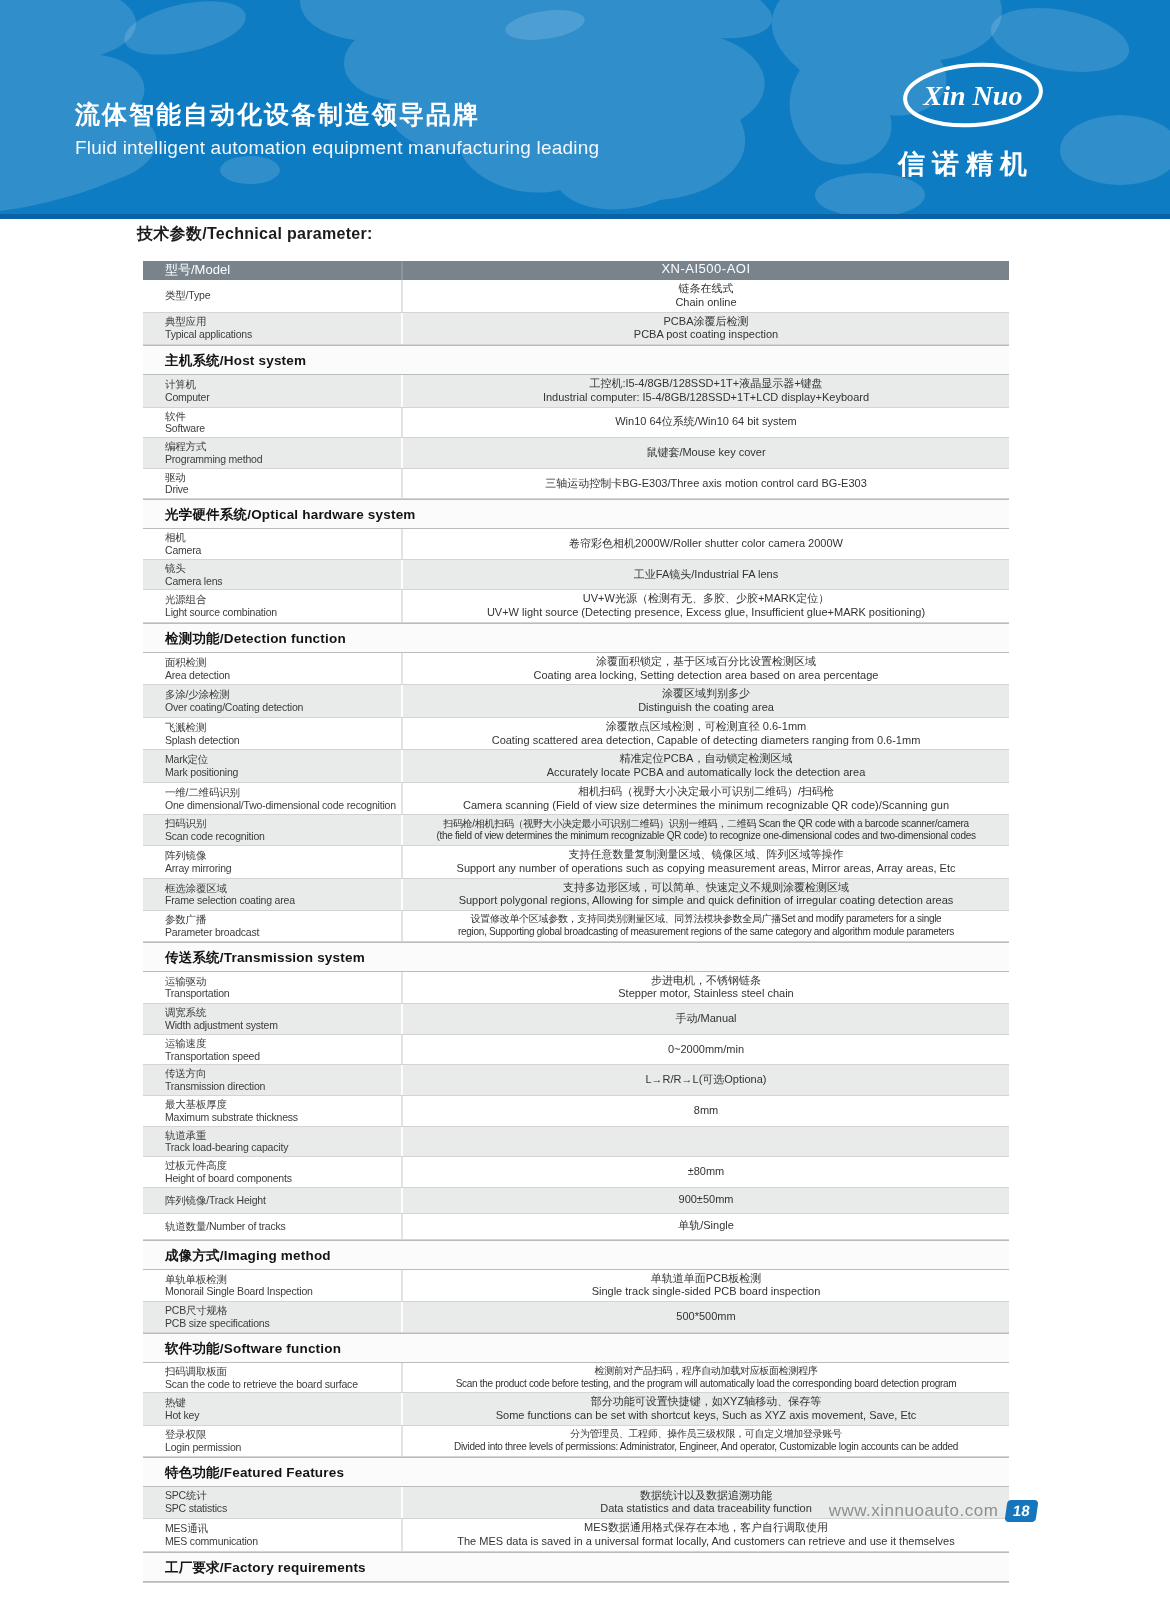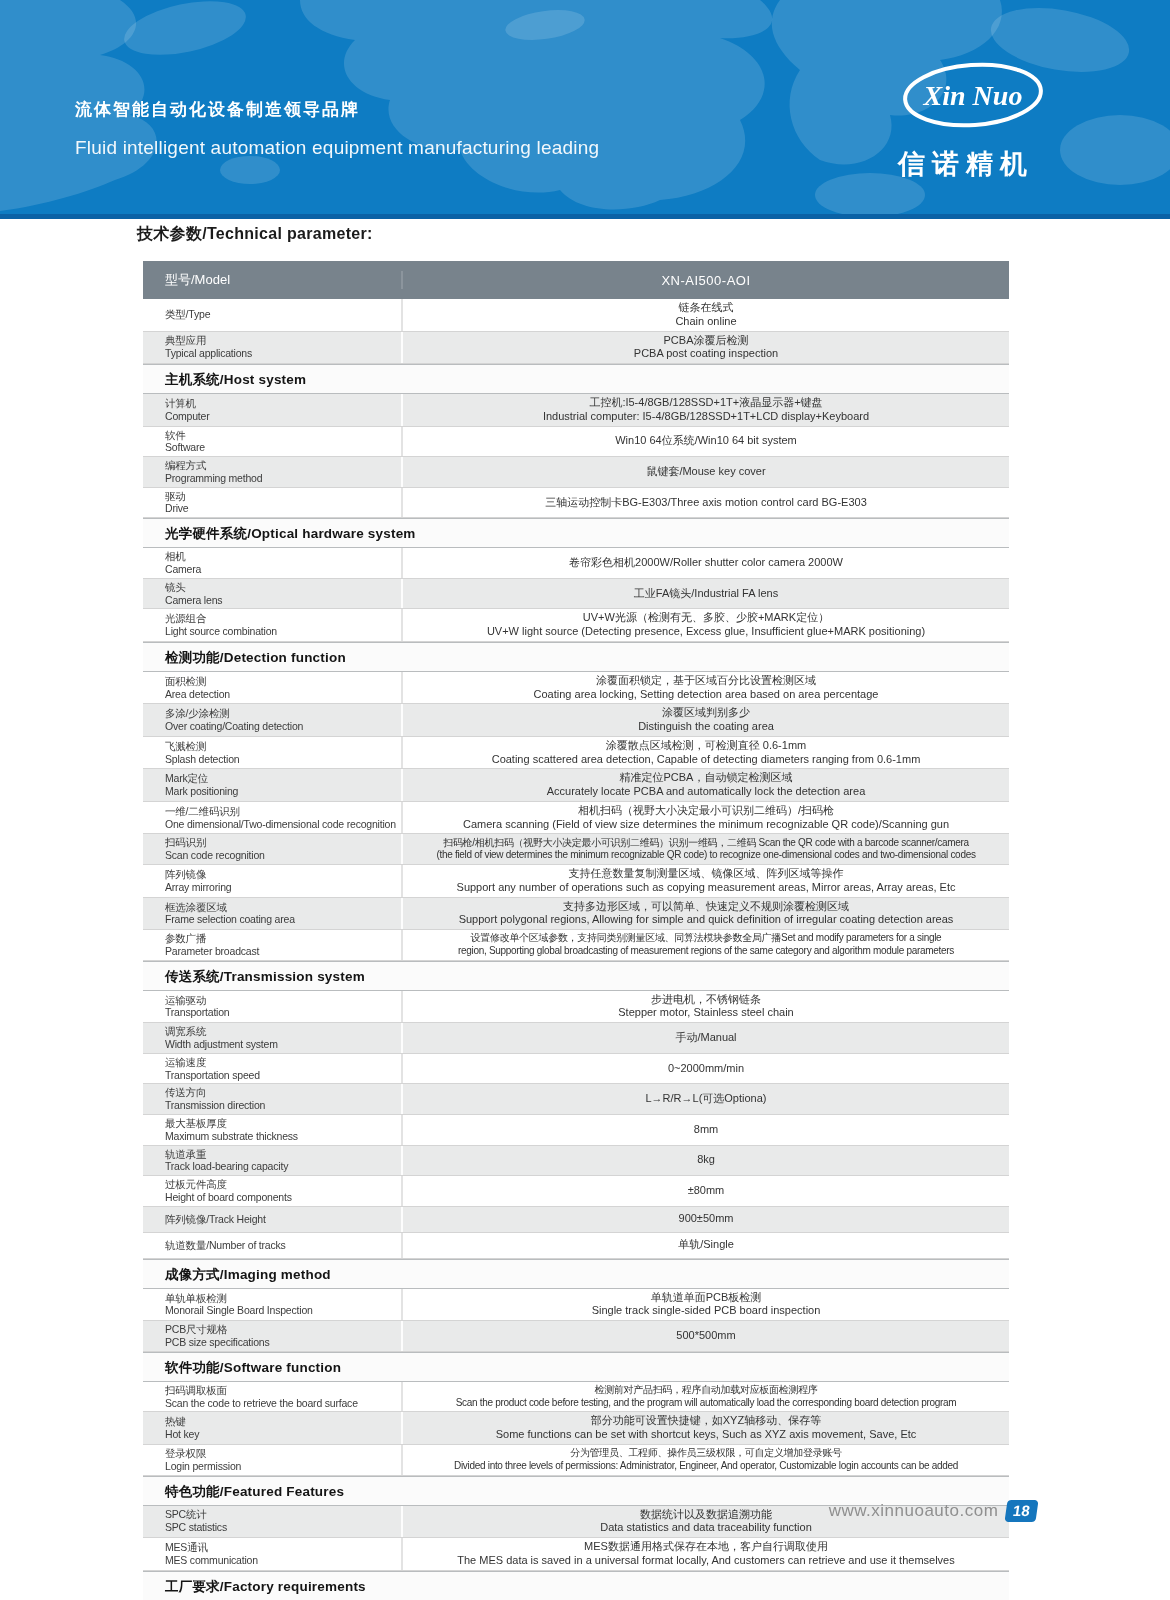--- a/index.html
+++ b/index.html
@@ -3,36 +3,36 @@
 <meta charset="utf-8">
 <style>
   html,body { margin:0; padding:0; background:#ffffff; }
   body { font-family:"Liberation Sans","DejaVu Sans",sans-serif; }
   .page { position:relative; width:1170px; height:1600px; background:#ffffff; overflow:hidden; }
 
   
   .header { position:absolute; top:0; left:0; width:1170px; height:214px;
             background:#0e7cc3; border-bottom:5px solid #0b62a6; overflow:hidden; }
   .header svg.map { position:absolute; top:0; left:0; }
-  .slogan-zh { position:absolute; left:75px; top:98px; color:#ffffff; font-size:17px;
+  .slogan-zh { position:absolute; left:75px; top:98px; color:#ffffff; font-size:25px;
                font-weight:bold; letter-spacing:2px; }
   .slogan-en { position:absolute; left:75px; top:137px; color:#f2f8fc; font-size:19px;
                letter-spacing:0.2px; }
   .brand { position:absolute; left:898px; top:58px; width:160px; text-align:left; }
   .brand-name { margin-top:10px; color:#ffffff; font-size:27px; font-weight:bold;
                 letter-spacing:7px; white-space:nowrap; }
 
   
   .page-title { position:absolute; left:137px; top:224px; font-size:16px; font-weight:bold;
                 color:#1b1b1b; letter-spacing:0.3px; }
 
   
   .spec-table { position:absolute; left:143px; top:261px; width:866px;
                 border-bottom:1px solid #c9c9c9; }
-  .model-row { display:flex; align-items:center; height:38px; background:#78838c;
+  .model-row { display:flex; height:19px; background:#78838c;
                color:#ffffff; font-size:13px; }
   .model-row .m-label { width:260px; padding-left:22px; box-sizing:border-box;
                         border-right:2px solid #8c959d; }
   .model-row .m-value { flex:1; text-align:center; letter-spacing:0.5px; }
 
   .section-row { font-weight:bold; font-size:13.5px; color:#141414; background:#fbfbfb;
                  padding:6px 0 4px 22px; border-top:1px solid #b9bcbe;
                  border-bottom:1px solid #b9bcbe; letter-spacing:0.2px; }
   .spec-row { display:flex; min-height:25px; border-bottom:1px solid #d4d4d4;
               background:#ffffff; }
@@ -223,21 +223,20 @@
           <div class="cell-value">L→R/R→L(可选Optiona)</div>
         </div>
         <div class="spec-row">
           <div class="cell-label">最大基板厚度
 Maximum substrate thickness</div>
           <div class="cell-value">8mm</div>
         </div>
         <div class="spec-row shaded">
           <div class="cell-label">轨道承重
 Track load-bearing capacity</div>
-          <div class="cell-value">8kg</div>
         </div>
         <div class="spec-row">
           <div class="cell-label">过板元件高度
 Height of board components</div>
           <div class="cell-value">±80mm</div>
         </div>
         <div class="spec-row shaded">
           <div class="cell-label">阵列镜像/Track Height</div>
           <div class="cell-value">900±50mm</div>
         </div>

